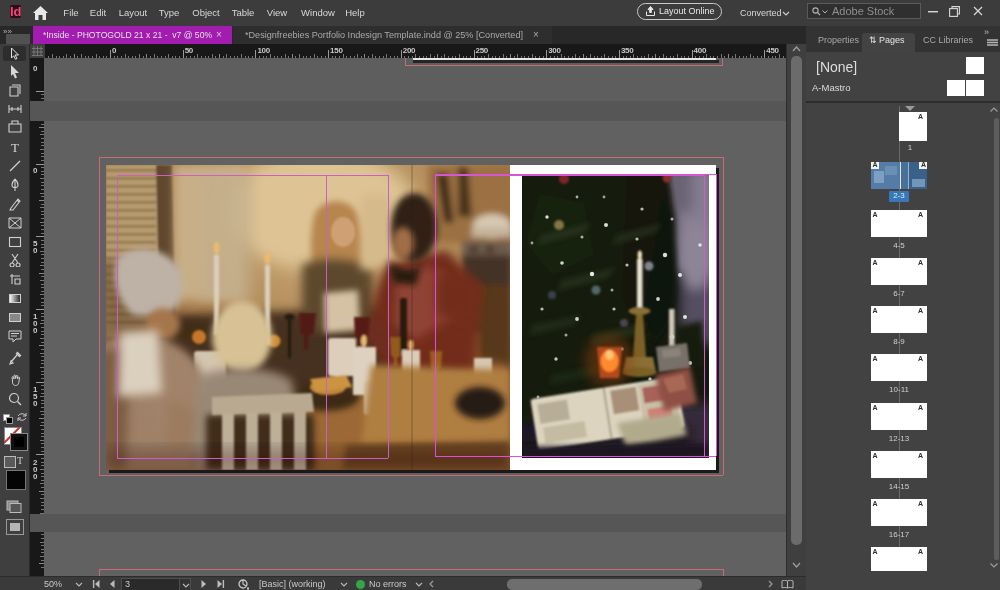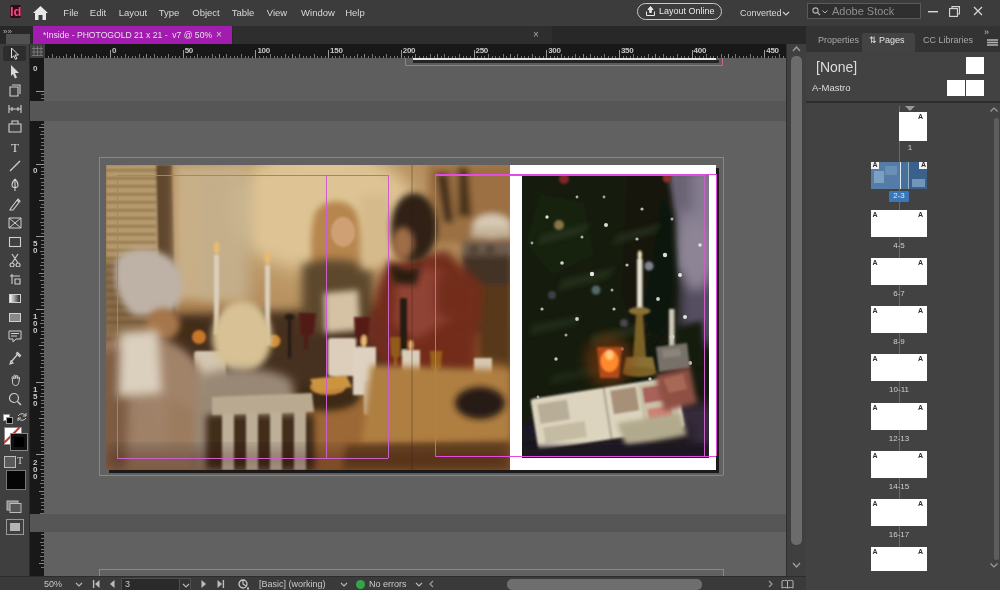--- a/index.html
+++ b/index.html
@@ -78,20 +78,21 @@
 </div>
 
 <div class="abs" id="tabrow">
   <div class="abs" style="left:3px;top:1px;color:#b5b5b5;font-size:8px;">»»</div>
   <div class="abs" style="left:6px;top:8px;width:24px;height:10px;background:#515151;"></div>
   <div class="abs" style="left:33px;top:0;width:199px;height:18px;background:#a21caf;color:#e2e2e2;font-size:8.6px;line-height:18px;">
     <span style="margin-left:10px;">*Inside - PHOTOGOLD 21 x 21 -&nbsp; v7 @ 50%</span>
     <span style="position:absolute;left:183px;top:0;color:#cccccc;font-size:10px;">×</span>
   </div>
   <div class="abs" style="left:233px;top:0;width:319px;height:18px;background:#2e2e2e;"></div>
+  <div class="abs" style="left:245px;top:0;height:18px;line-height:18px;color:#a9a9a9;font-size:9.1px;">*Designfreebies Portfolio Indesign Template.indd @ 25% [Converted]</div>
   <div class="abs" style="left:533px;top:0;height:18px;line-height:18px;color:#a9a9a9;font-size:10px;">×</div>
 </div>
 
 <div class="abs" id="canvas">
 
   <div class="abs" style="left:0;top:0;width:742px;height:43px;background:#5e5e5e;"></div>
   <div class="abs" style="left:0;top:43px;width:742px;height:20px;background:#565656;"></div>
   <div class="abs" style="left:0;top:63px;width:742px;height:393px;background:#616161;"></div>
   <div class="abs" style="left:0;top:456px;width:742px;height:18px;background:#565656;"></div>
   <div class="abs" style="left:0;top:474px;width:742px;height:44px;background:#616161;"></div>

